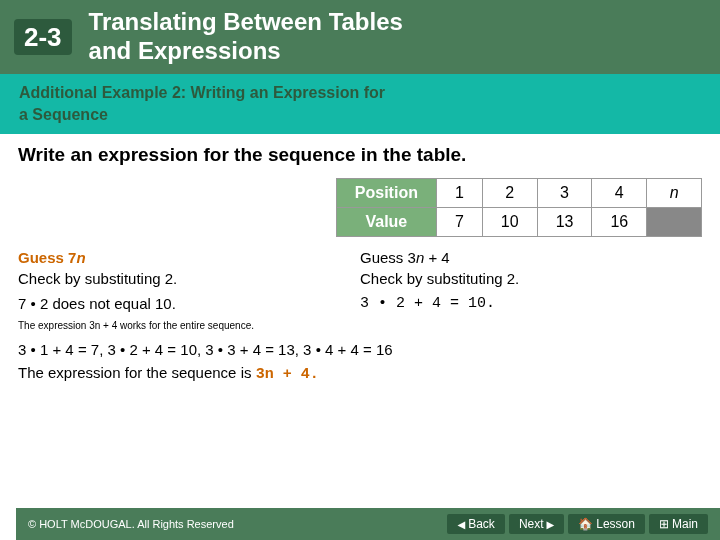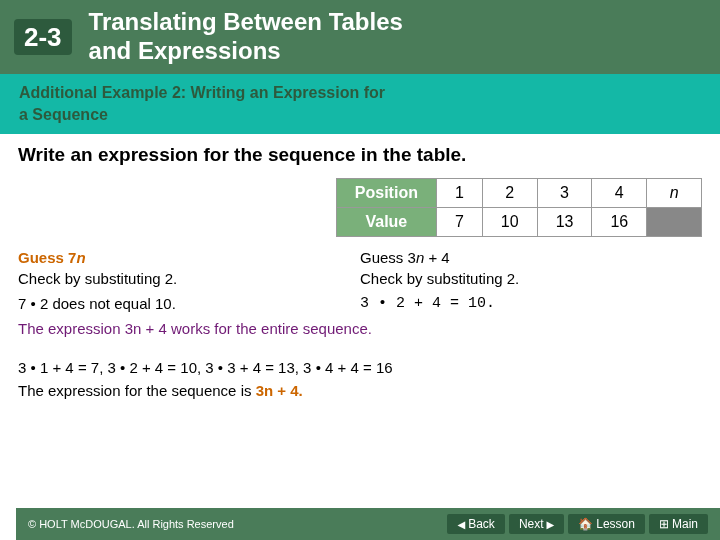--- a/index.html
+++ b/index.html
@@ -152,36 +152,36 @@
       width: 50%;
     }
     #verify2 {
       font-size: 15px;
       color: #000;
       width: 50%;
       font-family: Liberation Mono, monospace;
     }
 
     #conclusion1 {
-      font-size: 15px;
-      color: #701a75;
-      margin-bottom: 22px;
+      font-size: 10px;
+      color: #000000;
+      margin-bottom: 10px;
     }
     #conclusion2 {
       font-size: 15px;
       color: #000;
       margin-bottom: 6px;
     }
     #conclusion3 {
       font-size: 15px;
       color: #000;
       margin-bottom: 6px;
     }
 
-    .orange { color: #cc6600; font-weight: bold; }
+    .orange { color: #cc6600; font-weight: bold; font-family: Liberation Mono, monospace; }
 
     
     #footer {
       position: absolute;
       bottom: 0;
       left: 16px;
       right: 0;
       background: #4a7c59;
       display: flex;
       align-items: center;

